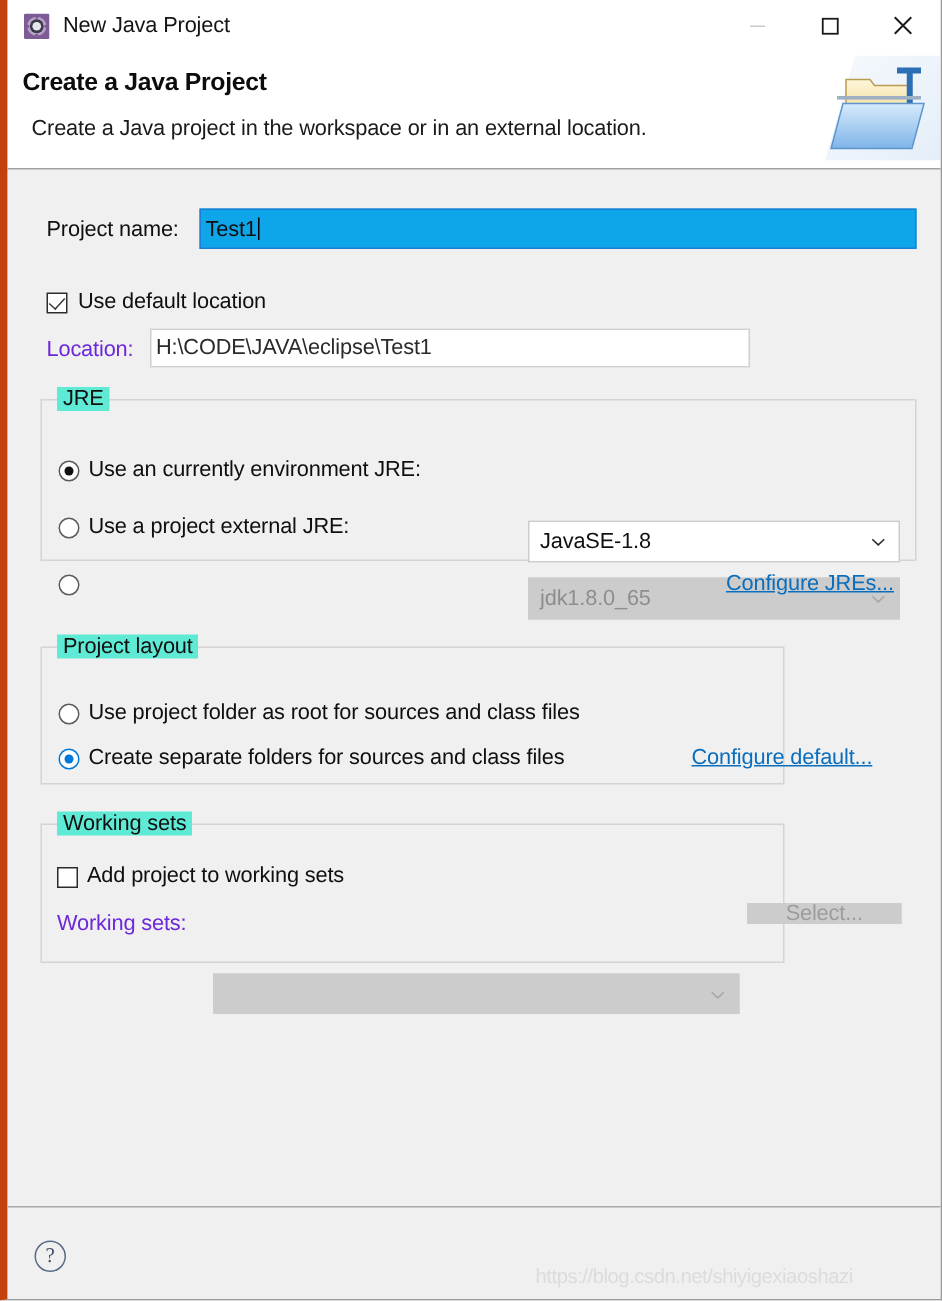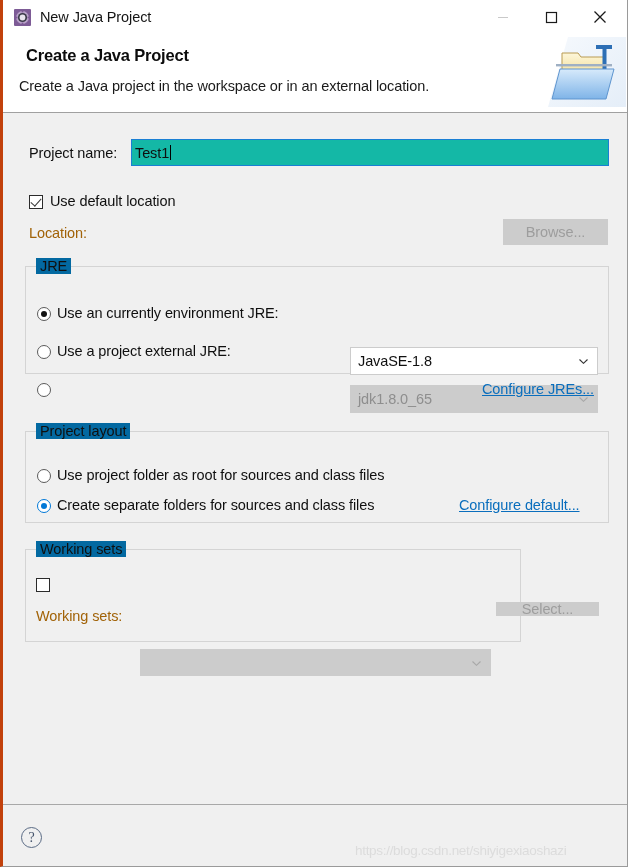--- a/index.html
+++ b/index.html
@@ -10,21 +10,21 @@
     background: #f0f0f0;
     font-family: "Liberation Sans", sans-serif;
     -webkit-font-smoothing: antialiased;
   }
 
   #dialog {
     position: relative;
     width: 628px;
     height: 867px;
     background: #f0f0f0;
-    border-left: 3px solid #c2410c;
+    border-left: 5px solid #c2410c;
     border-right: 1px solid #9a9a9a;
     border-bottom: 1px solid #9a9a9a;
     overflow: hidden;
   }
 
   
   #titlebar {
     position: absolute;
     top: 0; left: 0;
     width: 628px; height: 34px;
@@ -63,21 +63,20 @@
     background: #ffffff;
     border-bottom: 1px solid #a0a0a0;
   }
   #header-title {
     position: absolute;
     left: 10px; top: 12px;
     font-size: 16.5px;
     font-weight: bold;
     color: #0c0c0c;
     letter-spacing: -0.2px;
-    margin-left: 13px;
   }
   #header-desc {
     position: absolute;
     left: 16px; top: 44px;
     font-size: 14.5px;
     color: #1a1a1a;
     letter-spacing: -0.1px;
   }
   #banner-icon {
     position: absolute;
@@ -95,26 +94,26 @@
   }
 
   .row { position: absolute; }
 
   .lbl {
     font-size: 14.5px;
     color: #0f0f0f;
     letter-spacing: -0.1px;
     white-space: nowrap;
   }
-  .lbl.dim { color: #a16207; }
+  .lbl.dim { color: #6d28d9; }
 
   
   .textbox {
     position: absolute;
-    background: #14b8a6;
+    background: #0ea5e9;
     border: 1px solid #1a7fd4;
     font-size: 14.5px;
     color: #0f0f0f;
     padding: 0 3px;
     display: flex;
     align-items: center;
     letter-spacing: -0.1px;
   }
   .caret {
     display: inline-block;
@@ -146,21 +145,21 @@
   .btn.dis { color: #9d9d9d; background: #cccccc; border-color: #cccccc; }
 
   
   .group {
     position: absolute;
     border: 1px solid #d4d4d4;
   }
   .group > .gtitle {
     position: absolute;
     top: -9px; left: 10px;
-    background: #0369a1;
+    background: #5eead4;
     padding: 0 4px;
     font-size: 14.5px;
     color: #0f0f0f;
     letter-spacing: -0.1px;
   }
 
   
   .radio {
     position: absolute;
     width: 14px; height: 14px;
@@ -341,21 +340,23 @@
     <div class="lbl row" style="left:26px; top:31px;">Project name:</div>
     <div class="textbox" style="left:128px; top:25px; width:478px; height:27px;">
       <span>Test1</span>
         <span class="caret"></span>
     </div>
 
     <div class="check on" style="left:26px; top:81px;"></div>
     <div class="lbl row" style="left:47px; top:79px;">Use default location</div>
 
     <div class="lbl dim row" style="left:26px; top:111px;">Location:</div>
-    <div class="btn dis" style="left:500px; top:105px; width:105px; height:26px;">Browse...</div>
+    <div class="textbox readonly" style="left:95px; top:105px; width:400px; height:26px;">
+      <span>H:\CODE\JAVA\eclipse\Test1</span>
+    </div>
 
     <div class="group" style="left:22px; top:152px; width:584px; height:108px;">
       <span class="gtitle">JRE</span>
     </div>
 
     <div class="radio on" style="left:34px; top:193px;"></div>
     <div class="lbl row" style="left:54px; top:191px;">Use an currently environment JRE:</div>
     <div class="combo" style="left:347px; top:186px; width:248px; height:28px;">
       <span>JavaSE-1.8</span>
       <span class="arrow">
@@ -372,36 +373,37 @@
       <span class="arrow">
         <svg width="9" height="5" viewBox="0 0 9 5">
             <path d="M0.5 0.5 L4.5 4.3 L8.5 0.5" fill="none" stroke="#a8a8a8" stroke-width="1.1"></path>
           </svg>
       </span>
     </div>
 
     <div class="radio" style="left:34px; top:269px;"></div>
     <div class="link" style="left:479px; top:267px;">Configure JREs...</div>
 
-    <div class="group" style="left:22px; top:317px; width:584px; height:92px;">
+    <div class="group" style="left:22px; top:317px; width:496px; height:92px;">
       <span class="gtitle">Project layout</span>
     </div>
 
     <div class="radio" style="left:34px; top:355px;"></div>
     <div class="lbl row" style="left:54px; top:353px;">Use project folder as root for sources and class files</div>
 
     <div class="radio on blue" style="left:34px; top:385px;"></div>
     <div class="lbl row" style="left:54px; top:383px;">Create separate folders for sources and class files</div>
     <div class="link" style="left:456px; top:383px;">Configure default...</div>
 
     <div class="group" style="left:22px; top:435px; width:496px; height:93px;padding-left:11px;">
       <span class="gtitle">Working sets</span>
     </div>
 
     <div class="check" style="left:33px; top:464px;"></div>
+    <div class="lbl row" style="left:53px; top:462px;">Add project to working sets</div>
 
     <div class="lbl dim row" style="left:33px; top:494px;">Working sets:</div>
     <div class="combo dis" style="left:137px; top:488px; width:351px; height:27px;">
       <span></span>
       <span class="arrow">
         <svg width="9" height="5" viewBox="0 0 9 5">
             <path d="M0.5 0.5 L4.5 4.3 L8.5 0.5" fill="none" stroke="#a8a8a8" stroke-width="1.1"></path>
           </svg>
       </span>
     </div>

